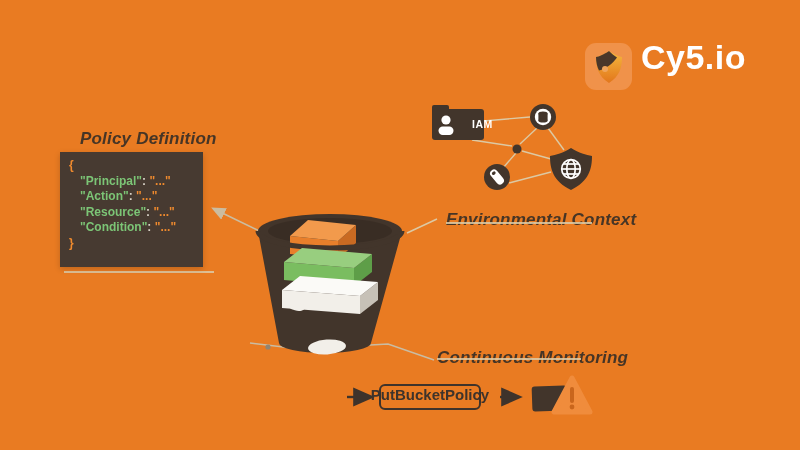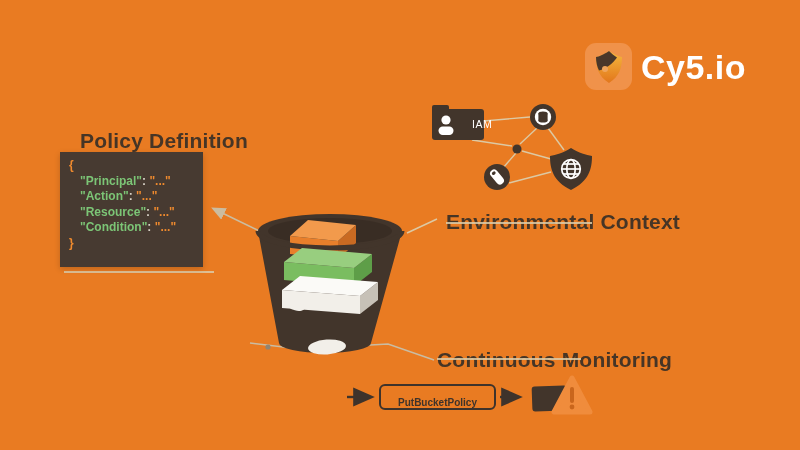--- a/index.html
+++ b/index.html
@@ -3,50 +3,51 @@
 <meta charset="utf-8">
 <style>
   html,body{margin:0;padding:0;}
   body{
     width:800px;height:450px;overflow:hidden;position:relative;
     background:#E97B22;
     font-family:"Liberation Sans",sans-serif;
   }
   .abs{position:absolute;}
   .label{
-    color:#463526;font-weight:700;font-size:21px;letter-spacing:.2px;
+    color:#463526;font-weight:700;font-size:17px;letter-spacing:.2px;
     white-space:nowrap;
+    font-style:italic;
   }
   .underline{height:2px;background:#DCCBA8;opacity:.85;}
   
   .brand-text{
     color:#FFFFFF;font-weight:700;font-size:34px;letter-spacing:.5px;
-    left:641px;top:48px;white-space:nowrap;
+    left:641px;top:38px;white-space:nowrap;
   }
   
   .code-panel{
     left:60px;top:152px;width:143px;height:115px;
     background:#473A31;box-shadow:0 2px 6px rgba(0,0,0,.18);
     box-sizing:border-box;padding:6px 10px 0 9px;
     font-size:12px;font-weight:700;line-height:15.5px;white-space:nowrap;
   }
   .code-panel .brace{color:#EF8A2E;}
   .code-line{padding-left:11px;}
   .code-line .k{color:#7CC576;}
   .code-line .s{color:#D9D2C8;}
   .code-line .v{color:#EF8A2E;}
   
   .action-box{
-    left:379px;top:384px;width:117px;height:26px;
+    left:379px;top:384px;width:102px;height:26px;
     border:2px solid #3E332B;border-radius:6px;box-sizing:border-box;
-    display:flex;align-items:flex-end;justify-content:center;
-    color:#3E332B;font-weight:700;font-size:10px;white-space:nowrap;
+    display:flex;align-items:flex-start;justify-content:center;
+    color:#3E332B;font-weight:700;font-size:15px;white-space:nowrap;
   }
   .iam-label{
-    left:456px;top:118px;color:#FFFFFF;font-weight:400;font-size:10.5px;
+    left:456px;top:118px;color:#FFFFFF;font-weight:700;font-size:10.5px;
     letter-spacing:.5px;
     padding-left:16px;
   }
   svg.art{position:absolute;left:0;top:0;}
 </style>
 </head>
 <body>
 
 <svg class="art" width="800" height="450" viewBox="0 0 800 450">
   <defs>

